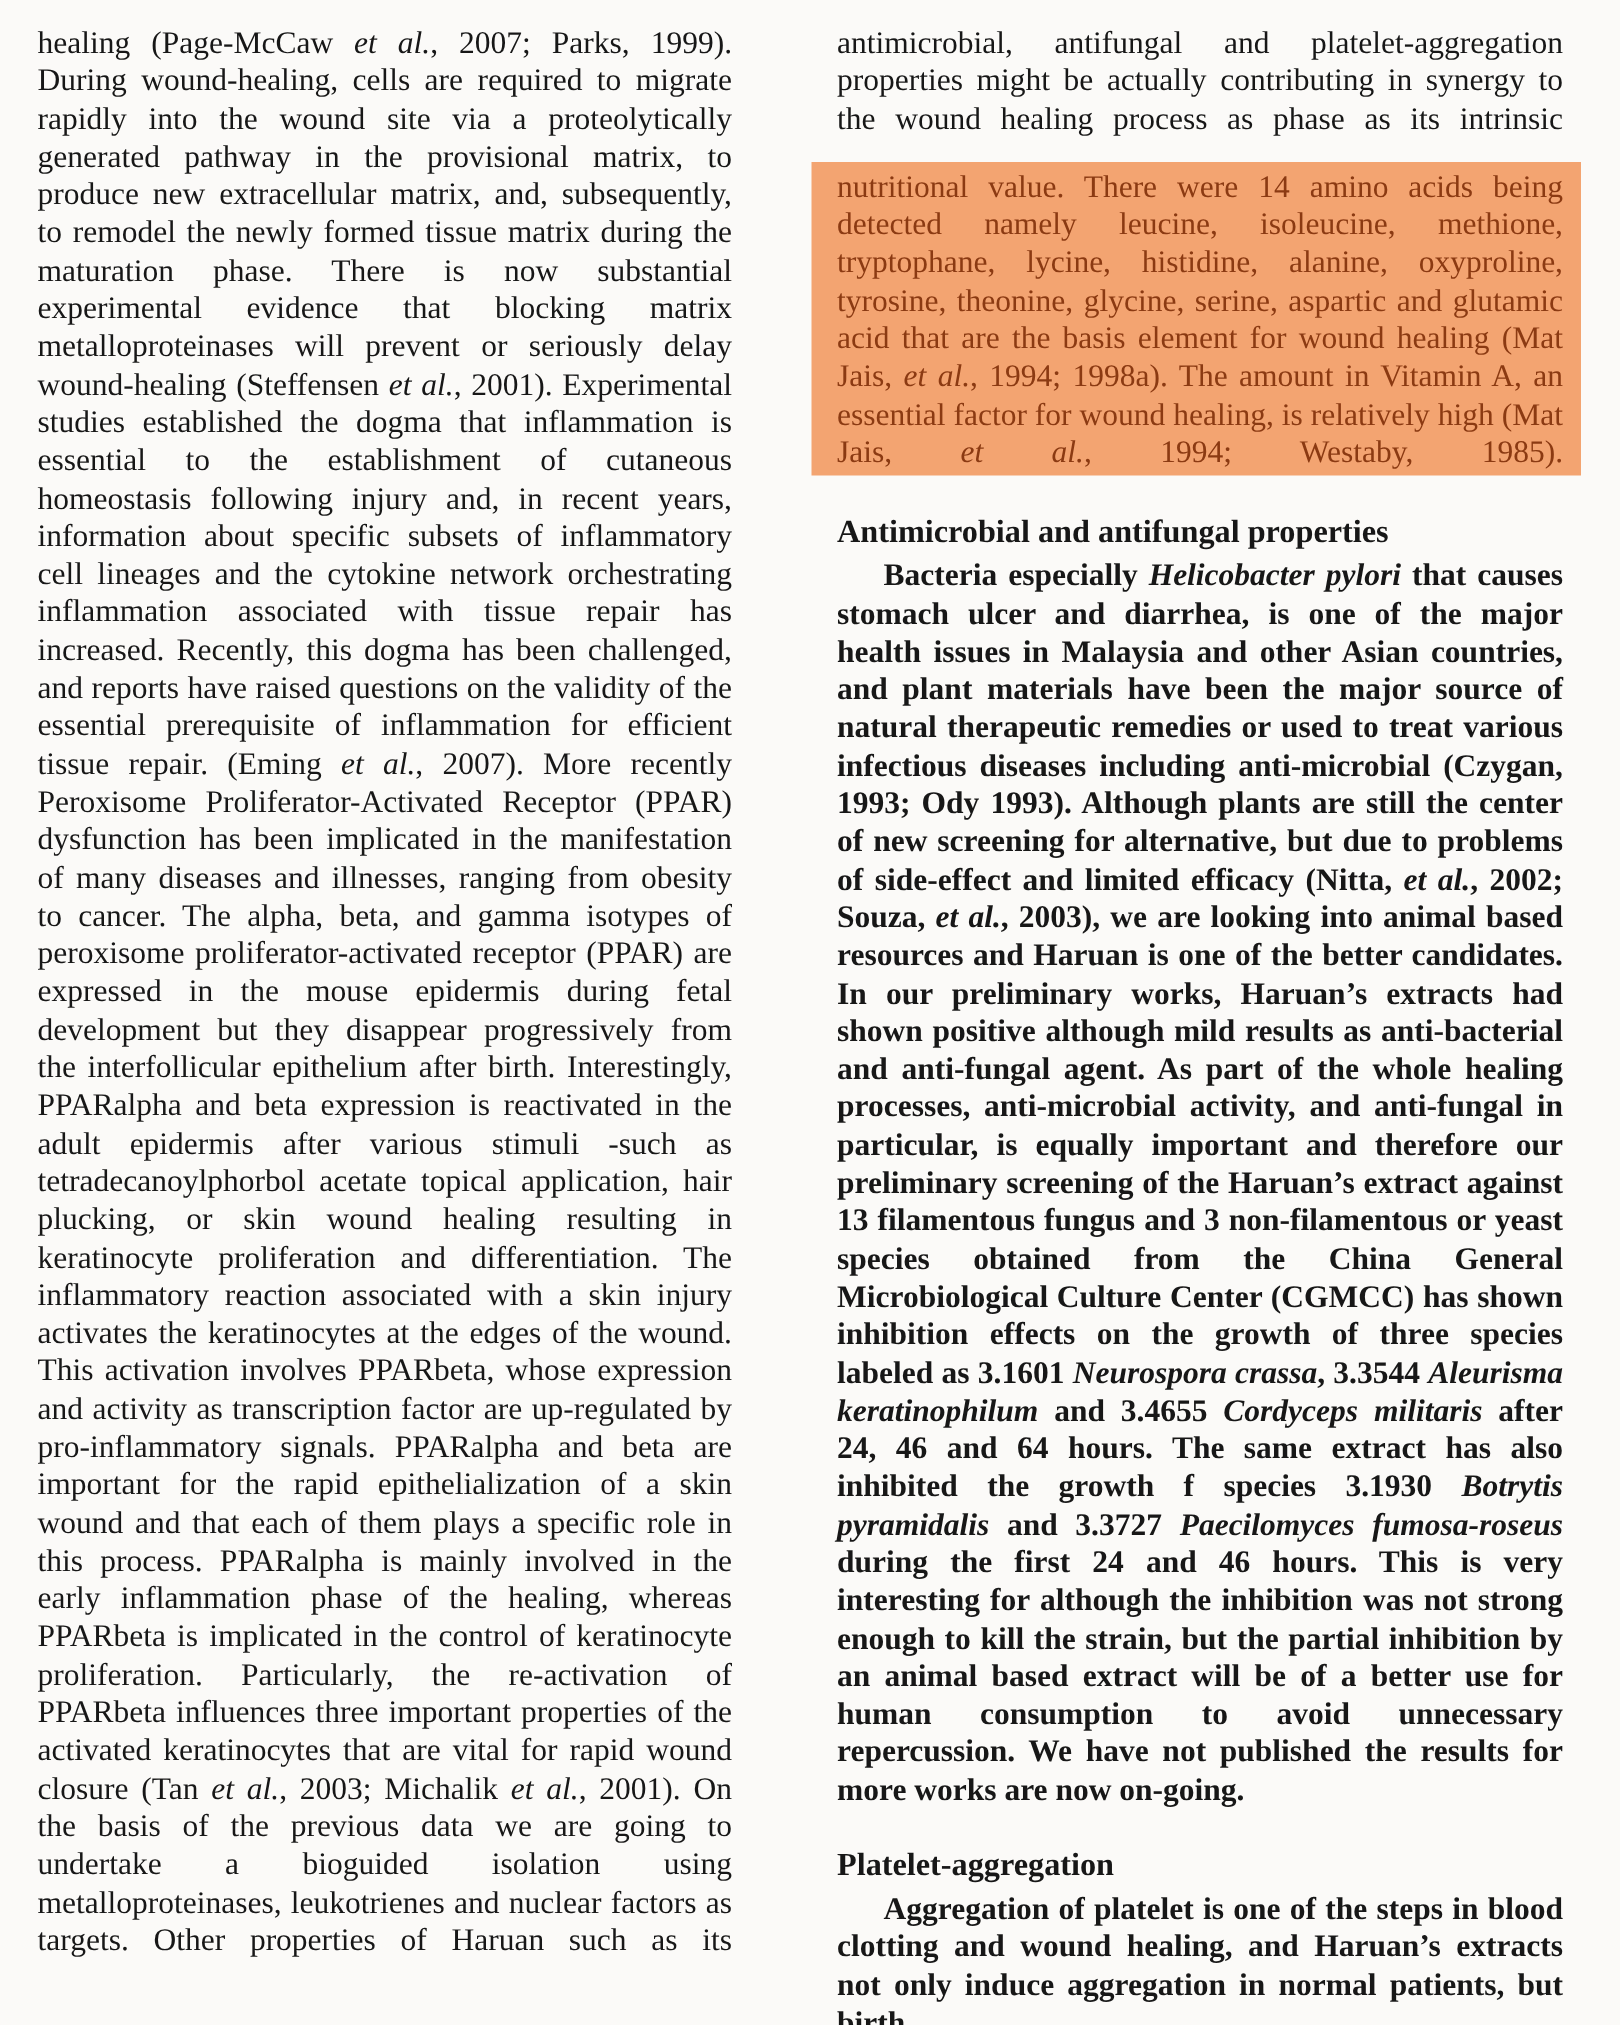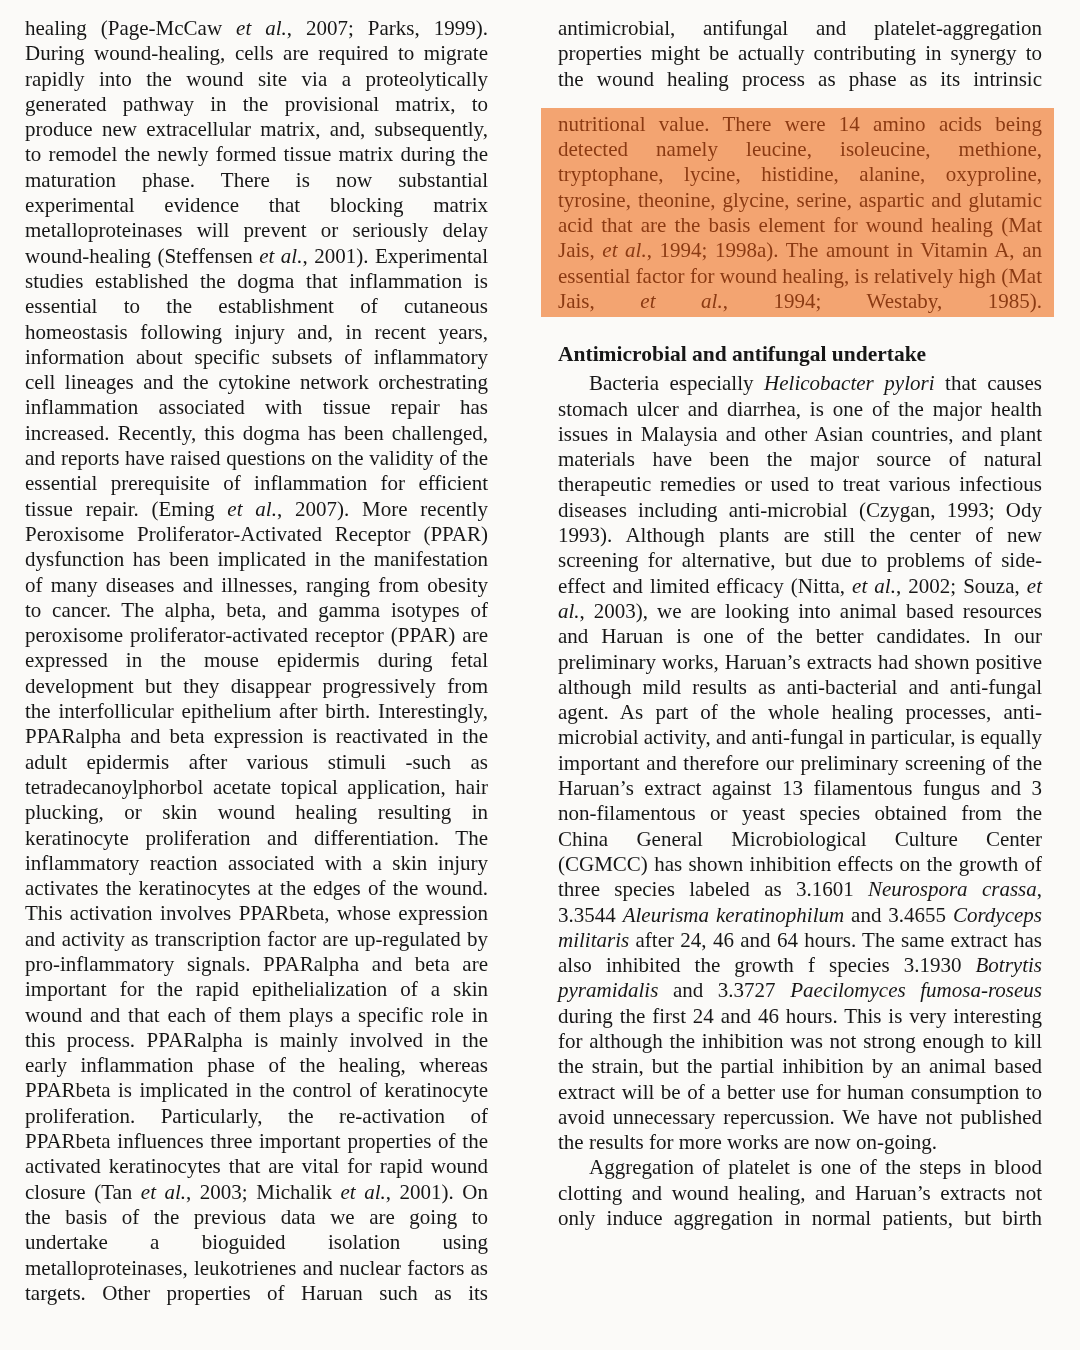--- a/index.html
+++ b/index.html
@@ -36,30 +36,31 @@
   .highlight-block {
     margin: 16px -12px 0 -17px;
     padding: 4px 12px 3px 17px;
   }
   .section-heading {
     font-size: 21.5px;
     line-height: 25px;
     font-weight: bold;
     margin: 25px 0 4px 0;
   }
-  .indent { text-indent: 31px; }
+  .indent { text-indent: 31px; font-weight: bold; }
   .it { font-style: italic; }
 </style>
 </head>
 <body style="background: rgb(251, 250, 248);">
 
 <div class="page" style="background: rgb(251, 250, 248); color: rgb(23, 23, 23);">
   <div class="col col-left">
     <p class="body-text jlast"><span>healing (Page-McCaw </span><span class="it">et al.</span><span>, 2007; Parks, 1999). During wound-healing, cells are required to migrate rapidly into the wound site via a proteolytically generated pathway in the provisional matrix, to produce new extracellular matrix, and, subsequently, to remodel the newly formed tissue matrix during the maturation phase. There is now substantial experimental evidence that blocking matrix metalloproteinases will prevent or seriously delay wound-healing (Steffensen </span><span class="it">et al.</span><span>, 2001). Experimental studies established the dogma that inflammation is essential to the establishment of cutaneous homeostasis following injury and, in recent years, information about specific subsets of inflammatory cell lineages and the cytokine network orchestrating inflammation associated with tissue repair has increased. Recently, this dogma has been challenged, and reports have raised questions on the validity of the essential prerequisite of inflammation for efficient tissue repair. (Eming </span><span class="it">et al.</span><span>, 2007). More recently Peroxisome Proliferator-Activated Receptor (PPAR) dysfunction has been implicated in the manifestation of many diseases and illnesses, ranging from obesity to cancer. The alpha, beta, and gamma isotypes of peroxisome proliferator-activated receptor (PPAR) are expressed in the mouse epidermis during fetal development but they disappear progressively from the interfollicular epithelium after birth. Interestingly, PPARalpha and beta expression is reactivated in the adult epidermis after various stimuli -such as tetradecanoylphorbol acetate topical application, hair plucking, or skin wound healing resulting in keratinocyte proliferation and differentiation. The inflammatory reaction associated with a skin injury activates the keratinocytes at the edges of the wound. This activation involves PPARbeta, whose expression and activity as transcription factor are up-regulated by pro-inflammatory signals. PPARalpha and beta are important for the rapid epithelialization of a skin wound and that each of them plays a specific role in this process. PPARalpha is mainly involved in the early inflammation phase of the healing, whereas PPARbeta is implicated in the control of keratinocyte proliferation. Particularly, the re-activation of PPARbeta influences three important properties of the activated keratinocytes that are vital for rapid wound closure (Tan </span><span class="it">et al.</span><span>, 2003; Michalik </span><span class="it">et al.</span><span>, 2001). On the basis of the previous data we are going to undertake a bioguided isolation using metalloproteinases, leukotrienes and nuclear factors as targets. Other properties of Haruan such as its</span></p>
   </div>
   <div class="col col-right">
     <p class="body-text jlast"><span>antimicrobial, antifungal and platelet-aggregation properties might be actually contributing in synergy to the wound healing process as phase as its intrinsic</span></p>
     <p class="body-text jlast highlight-block" style="background: rgb(243, 164, 113); color: rgb(139, 58, 18);"><span>nutritional value. There were 14 amino acids being detected namely leucine, isoleucine, methione, tryptophane, lycine, histidine, alanine, oxyproline, tyrosine, theonine, glycine, serine, aspartic and glutamic acid that are the basis element for wound healing (Mat Jais, </span><span class="it">et al.</span><span>, 1994; 1998a). The amount in Vitamin A, an essential factor for wound healing, is relatively high (Mat Jais, </span><span class="it">et al.</span><span>, 1994; Westaby, 1985).</span></p>
-    <h3 class="section-heading">Antimicrobial and antifungal undertake</h3>
+    <h3 class="section-heading">Antimicrobial and antifungal properties</h3>
     <p class="body-text indent"><span>Bacteria especially </span><span class="it">Helicobacter pylori</span><span> that causes stomach ulcer and diarrhea, is one of the major health issues in Malaysia and other Asian countries, and plant materials have been the major source of natural therapeutic remedies or used to treat various infectious diseases including anti-microbial (Czygan, 1993; Ody 1993). Although plants are still the center of new screening for alternative, but due to problems of side-effect and limited efficacy (Nitta, </span><span class="it">et al.</span><span>, 2002; Souza, </span><span class="it">et al.</span><span>, 2003), we are looking into animal based resources and Haruan is one of the better candidates. In our preliminary works, Haruan’s extracts had shown positive although mild results as anti-bacterial and anti-fungal agent. As part of the whole healing processes, anti-microbial activity, and anti-fungal in particular, is equally important and therefore our preliminary screening of the Haruan’s extract against 13 filamentous fungus and 3 non-filamentous or yeast species obtained from the China General Microbiological Culture Center (CGMCC) has shown inhibition effects on the growth of three species labeled as 3.1601 </span><span class="it">Neurospora crassa</span><span>, 3.3544 </span><span class="it">Aleurisma keratinophilum</span><span> and 3.4655 </span><span class="it">Cordyceps militaris</span><span> after 24, 46 and 64 hours. The same extract has also inhibited the growth f species 3.1930 </span><span class="it">Botrytis pyramidalis</span><span> and 3.3727 </span><span class="it">Paecilomyces fumosa-roseus</span><span> during the first 24 and 46 hours. This is very interesting for although the inhibition was not strong enough to kill the strain, but the partial inhibition by an animal based extract will be of a better use for human consumption to avoid unnecessary repercussion. We have not published the results for more works are now on-going.</span></p>
+    <h3 class="section-heading">Platelet-aggregation</h3>
     <p class="body-text indent jlast"><span>Aggregation of platelet is one of the steps in blood clotting and wound healing, and Haruan’s extracts not only induce aggregation in normal patients, but birth</span></p>
   </div>
 </div>
 
 </body></html>

